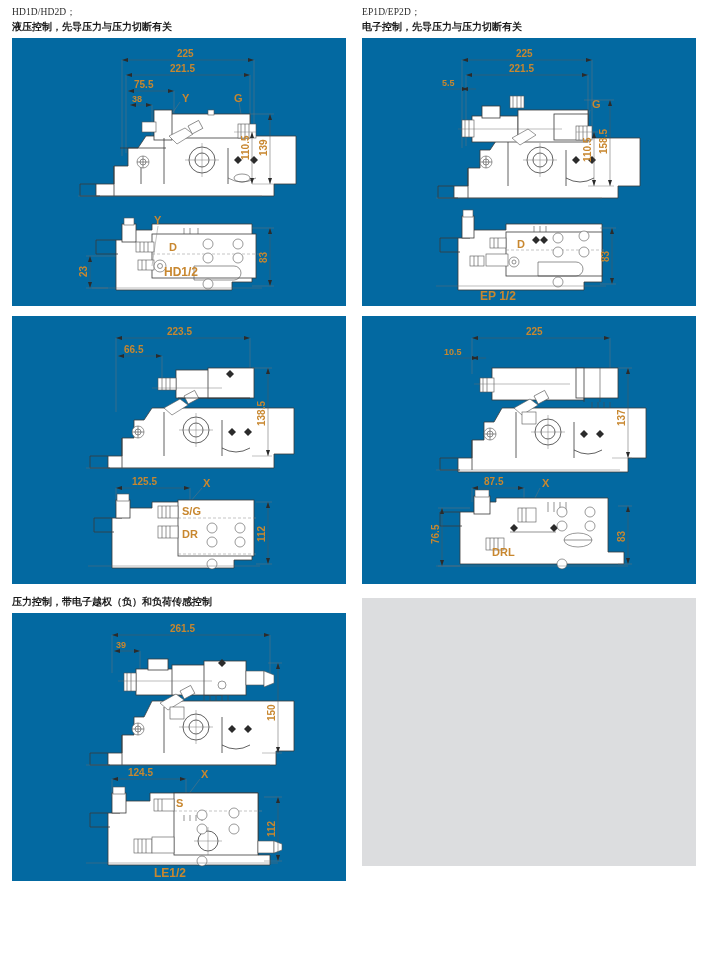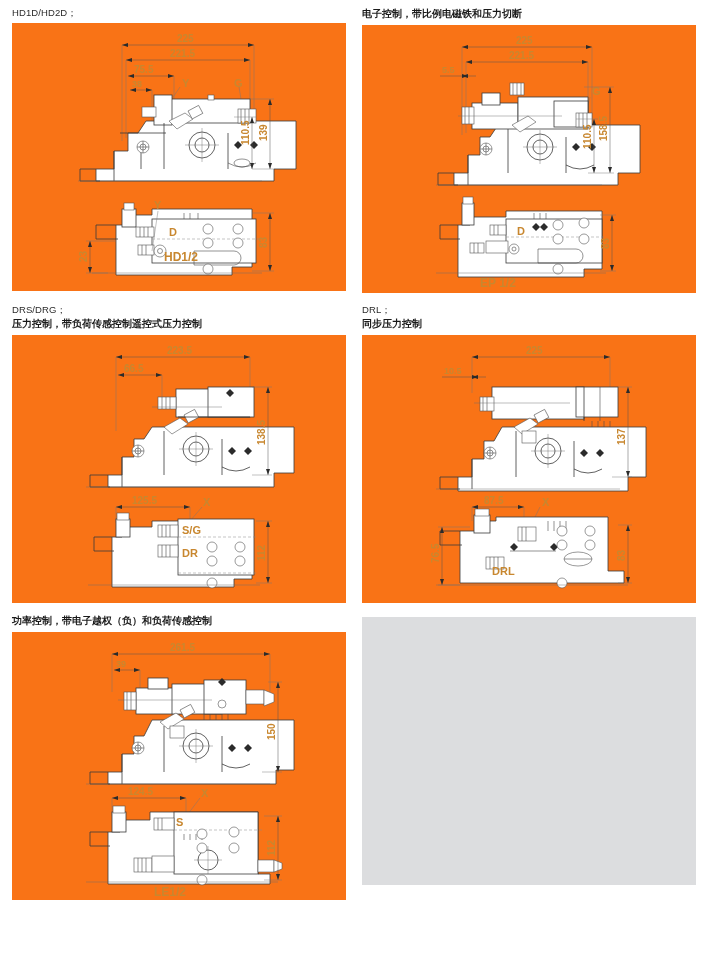--- a/index.html
+++ b/index.html
@@ -12,31 +12,31 @@
   }
   .sheet{position:relative;width:710px;height:955px;}
 
   .row{display:flex;gap:16px;padding:0 12px;box-sizing:border-box;}
 
   .cell{width:334px;box-sizing:border-box;}
 
   .hd{padding:0 0 4px 0;}
   .hd .code{
     font-size:9.5px;color:#2b2b2b;letter-spacing:.1px;line-height:13px;
-    font-family:Liberation Sans, sans-serif;
+    font-family:Liberation Serif, serif;
   }
   .hd .desc{
     font-size:10px;color:#1a1a1a;line-height:15px;
     font-family:"DejaVu Sans",sans-serif;font-weight:600;
   }
 
   .panel{
     position:relative;
     width:334px;height:268px;
-    background:#f97316;
+    background:#0369a1;
     overflow:hidden;
   }
   .panel.empty{background:#dcdddf;}
 
   .panel svg{display:block;position:absolute;left:0;top:0;}
 
   
   .ln{stroke:#3a3a3a;stroke-width:.8;fill:none;}
   .ln2{stroke:#4a4a4a;stroke-width:.6;fill:none;}
   .lnthin{stroke:#6d6d6d;stroke-width:.45;fill:none;}
@@ -65,20 +65,21 @@
 </head>
 <body>
 
 <div class="sheet">
 
   <div class="row" style="padding-top:6px;">
 
     <div class="cell">
       <div class="hd">
         <div class="code">HD1D/HD2D；</div>
+        <div class="desc">液压控制，先导压力与压力切断有关</div>
       </div>
       <div class="panel">
         <svg width="334" height="268" viewBox="0 0 334 268">
 
           <line class="dim" x1="110" y1="22" x2="242" y2="22"></line>
           <path class="blk" d="M110 22 l6 -2 v4 z"></path>
           <path class="blk" d="M242 22 l-6 -2 v4 z"></path>
           <line class="ext" x1="110" y1="22" x2="110" y2="118"></line>
           <line class="ext" x1="242" y1="22" x2="242" y2="118"></line>
           <text class="dimtxt" x="165" y="19">225</text>
@@ -201,21 +202,22 @@
           <path class="blk" d="M258 248 l-2 -6 h4 z"></path>
           <text class="dimtxt" x="255" y="225" transform="rotate(-90 255 225)">83</text>
           <line class="ext" x1="240" y1="190" x2="262" y2="190"></line>
           <line class="ext" x1="240" y1="248" x2="262" y2="248"></line>
         </svg>
       </div>
     </div>
 
     <div class="cell">
       <div class="hd">
-        <div class="desc">电子控制，带比例电磁铁和压力切断</div>
+        <div class="code">EP1D/EP2D；</div>
+        <div class="desc">电子控制，先导压力与压力切断有关</div>
       </div>
       <div class="panel">
         <svg width="334" height="268" viewBox="0 0 334 268">
 
           <line class="dim" x1="100" y1="22" x2="230" y2="22"></line>
           <path class="blk" d="M100 22 l6 -2 v4 z"></path>
           <path class="blk" d="M230 22 l-6 -2 v4 z"></path>
           <line class="ext" x1="100" y1="22" x2="100" y2="110"></line>
           <line class="ext" x1="230" y1="22" x2="230" y2="100"></line>
           <text class="dimtxt" x="154" y="19">225</text>
@@ -328,24 +330,20 @@
         </svg>
       </div>
     </div>
   </div>
 
   <div class="hdgap"></div>
 
   <div class="row">
 
     <div class="cell">
-      <div class="hd">
-        <div class="code">DRS/DRG；</div>
-        <div class="desc">压力控制，带负荷传感控制遥控式压力控制</div>
-      </div>
       <div class="panel">
         <svg width="334" height="262" viewBox="0 0 334 262">
 
           <line class="dim" x1="104" y1="22" x2="238" y2="22"></line>
           <path class="blk" d="M104 22 l6 -2 v4 z"></path>
           <path class="blk" d="M238 22 l-6 -2 v4 z"></path>
           <line class="ext" x1="104" y1="22" x2="104" y2="96"></line>
           <line class="ext" x1="238" y1="22" x2="238" y2="58"></line>
           <text class="dimtxt" x="155" y="19">223.5</text>
 
@@ -433,24 +431,20 @@
           <path class="blk" d="M256 186 l-2 6 h4 z"></path>
           <path class="blk" d="M256 248 l-2 -6 h4 z"></path>
           <text class="dimtxt" x="253" y="226" transform="rotate(-90 253 226)">112</text>
           <line class="ext" x1="244" y1="186" x2="260" y2="186"></line>
           <line class="ext" x1="244" y1="248" x2="260" y2="248"></line>
         </svg>
       </div>
     </div>
 
     <div class="cell">
-      <div class="hd">
-        <div class="code">DRL；</div>
-        <div class="desc">同步压力控制</div>
-      </div>
       <div class="panel">
         <svg width="334" height="262" viewBox="0 0 334 262">
 
           <line class="dim" x1="110" y1="22" x2="248" y2="22"></line>
           <path class="blk" d="M110 22 l6 -2 v4 z"></path>
           <path class="blk" d="M248 22 l-6 -2 v4 z"></path>
           <line class="ext" x1="110" y1="22" x2="110" y2="58"></line>
           <line class="ext" x1="248" y1="22" x2="248" y2="58"></line>
           <text class="dimtxt" x="164" y="19">225</text>
 
@@ -558,21 +552,21 @@
       </div>
     </div>
   </div>
 
   <div class="hdgap"></div>
 
   <div class="row">
 
     <div class="cell">
       <div class="hd">
-        <div class="desc">功率控制，带电子越权（负）和负荷传感控制</div>
+        <div class="desc">压力控制，带电子越权（负）和负荷传感控制</div>
       </div>
       <div class="panel">
         <svg width="334" height="268" viewBox="0 0 334 268">
 
           <line class="dim" x1="100" y1="22" x2="258" y2="22"></line>
           <path class="blk" d="M100 22 l6 -2 v4 z"></path>
           <path class="blk" d="M258 22 l-6 -2 v4 z"></path>
           <line class="ext" x1="100" y1="22" x2="100" y2="60"></line>
           <line class="ext" x1="258" y1="22" x2="258" y2="60"></line>
           <text class="dimtxt" x="158" y="19">261.5</text>

